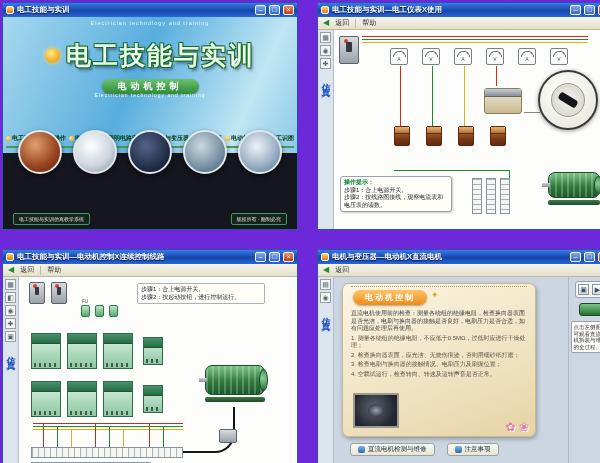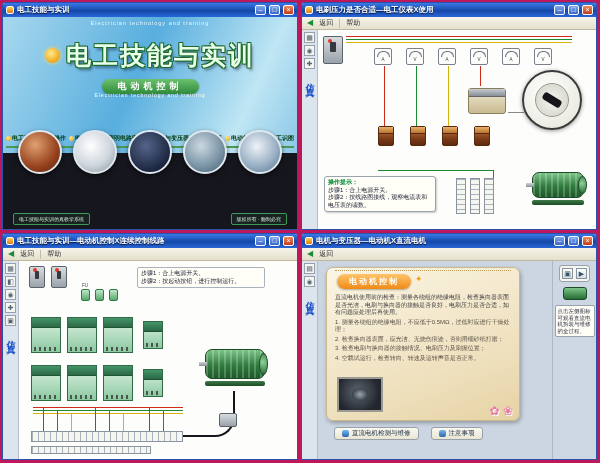--- a/index.html
+++ b/index.html
@@ -1,17 +1,17 @@
 <!DOCTYPE html>
 <html><head>
 <meta charset="utf-8">
 <style>
 *{margin:0;padding:0;box-sizing:border-box;}
 html,body{width:600px;height:463px;overflow:hidden;background:#eef2f7;font-family:"Liberation Sans",sans-serif;}
-.collage{width:600px;height:463px;padding:2px;display:grid;grid-template-columns:296px 296px;grid-template-rows:228px 227px;gap:3px;background:#be185d;}
+.collage{width:600px;height:463px;padding:2px;display:grid;grid-template-columns:296px 296px;grid-template-rows:228px 227px;gap:19px;background:#6d28d9;}
 .win{border:1px solid #2a52a8;border-radius:3px 3px 0 0;background:#ece9d8;display:flex;flex-direction:column;overflow:hidden;}
 .titlebar{height:14px;flex:0 0 auto;background:linear-gradient(#3a79e8,#1448a8 55%,#2a66d8);color:#fff;display:flex;align-items:center;gap:3px;padding:0 3px;}
 .app-icon{width:8px;height:8px;background:linear-gradient(#ffd24a,#e07a1a);border:1px solid #fff;border-radius:2px;}
 .tb-title{flex:1;font-size:7.5px;font-weight:bold;white-space:nowrap;overflow:hidden;text-shadow:0 1px 1px #013;}
 .tb-btn{width:11px;height:10px;border:1px solid #fff;border-radius:2px;background:linear-gradient(#7fa8ec,#3a66c8);color:#fff;font-size:7px;line-height:8px;text-align:center;}
 .tb-btn.close{background:linear-gradient(#f08a5a,#c03a1a);}
 .toolbar{height:13px;flex:0 0 auto;background:linear-gradient(#f6f4ea,#e4e0cc);border-bottom:1px solid #bdb89f;display:flex;align-items:center;gap:6px;padding:0 5px;font-size:7px;color:#333;}
 .back-arrow{color:#1d8a35;font-size:8px;line-height:8px;}
 .tool-sep{width:1px;height:9px;background:#c0bca6;}
 .panel-body{flex:1;display:flex;min-height:0;}
@@ -160,21 +160,21 @@
           <span class="foot-box">电工技能与实训仿真教学系统</span>
           <span class="foot-box">版权所有 · 翻制必究</span>
         </div>
       </div>
     </div>
   </div>
 
   <div class="win">
     <div class="titlebar">
       <span class="app-icon"></span>
-      <span class="tb-title">电刷压力是否合适—电工仪表X使用</span>
+      <span class="tb-title">电工技能与实训—电工仪表X使用</span>
       <span class="tb-btn">–</span>
       <span class="tb-btn">□</span>
       <span class="tb-btn close">×</span>
     </div>
     <div class="toolbar">
       <span class="back-arrow">◀</span>
       <span>返回</span>
       <span class="tool-sep"></span>
       <span>帮助</span>
     </div>

